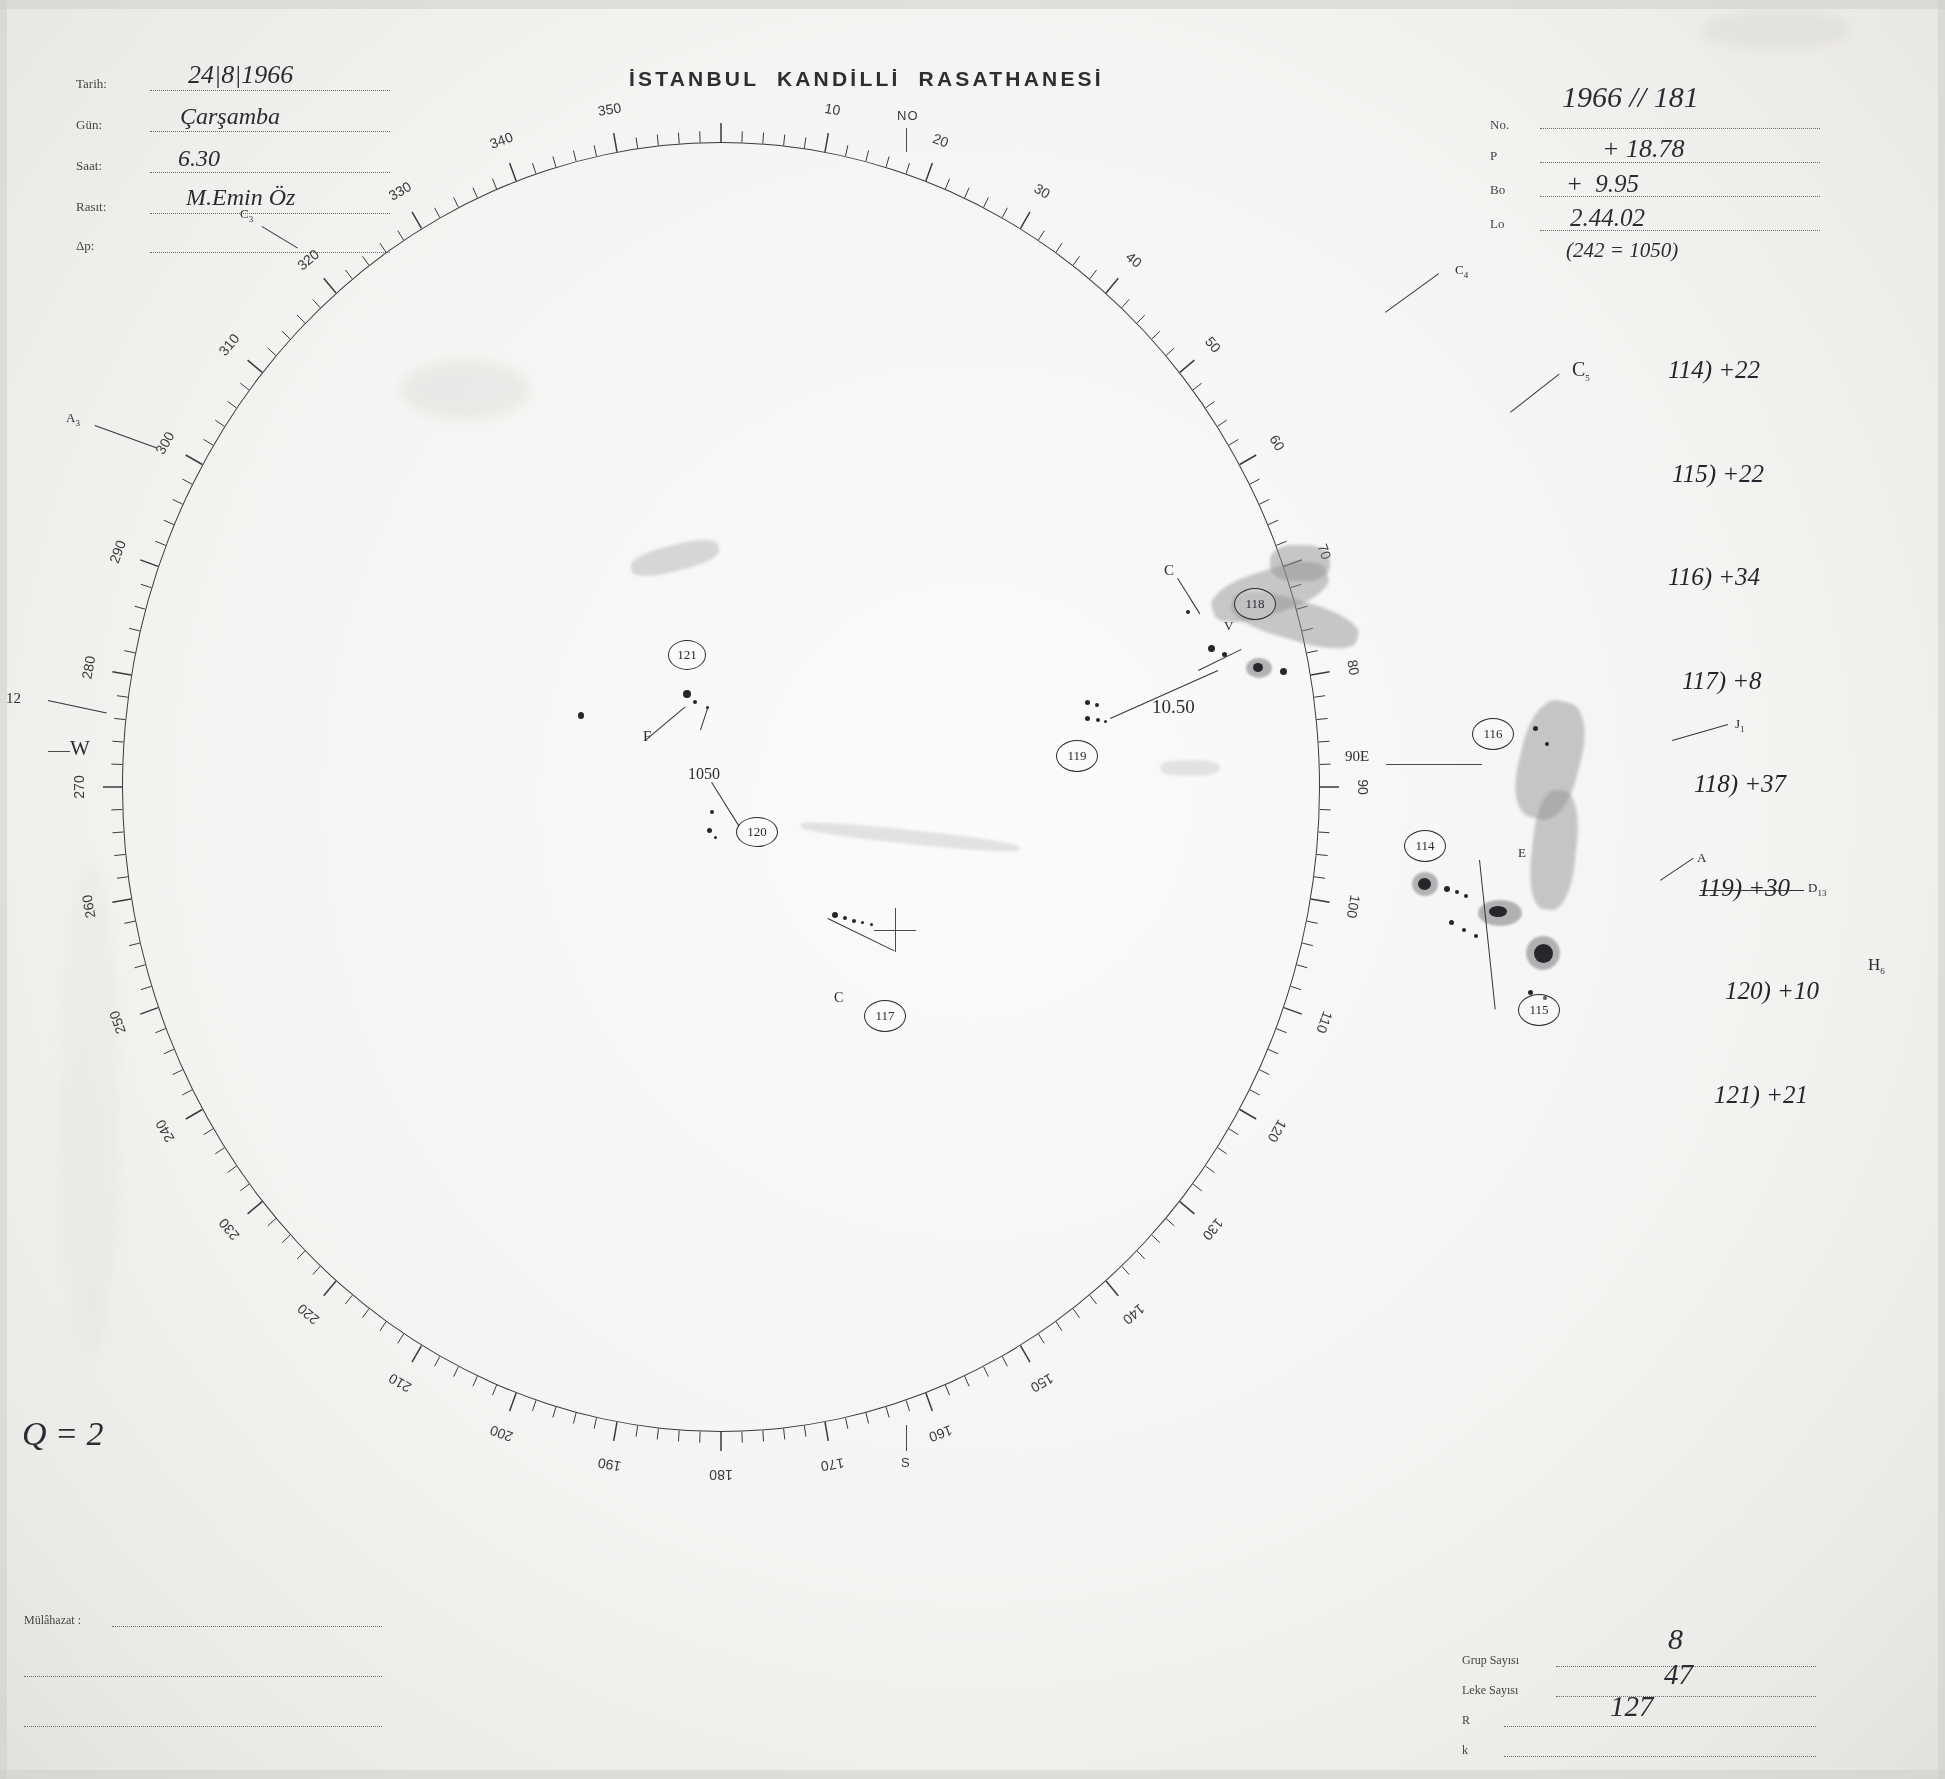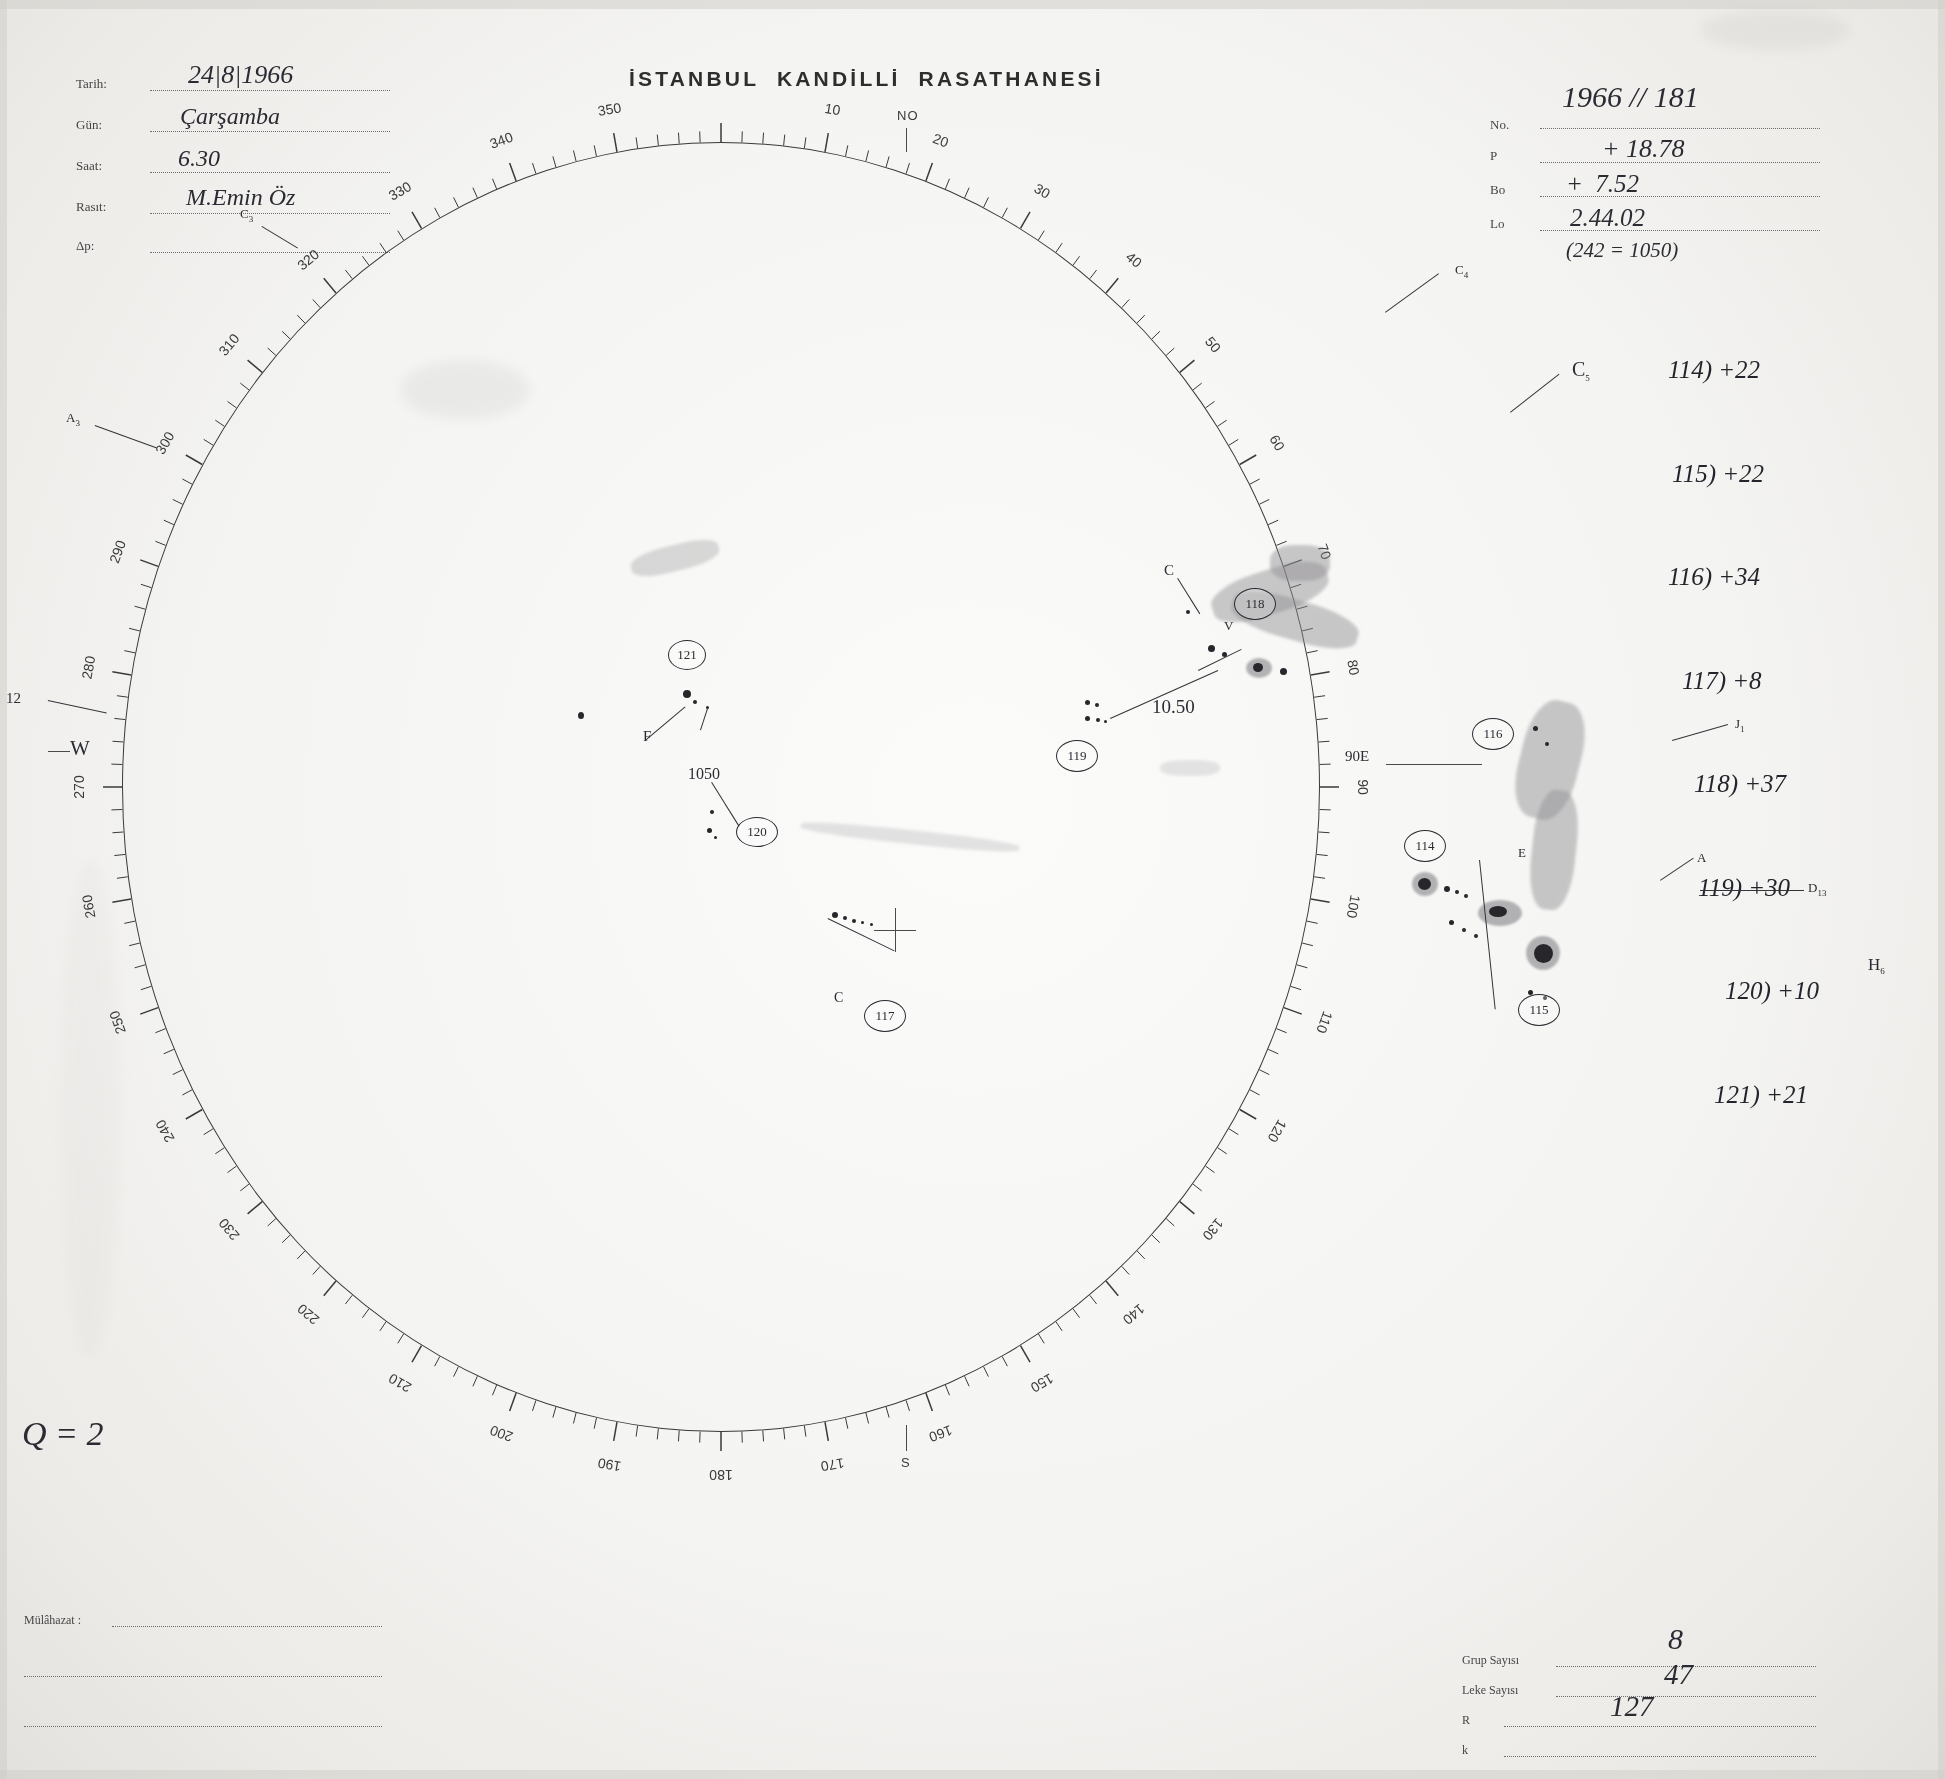--- a/index.html
+++ b/index.html
@@ -184,21 +184,21 @@
   <div class="label" style="left:1490px;top:117px;">No.</div>
   <div class="dotline" style="left:1540px;top:128px;width:280px;"></div>
   <div class="hand" style="left:1562px;top:80px;font-size:30px;">1966 // 181</div>
 
   <div class="label" style="left:1490px;top:148px;">P</div>
   <div class="dotline" style="left:1540px;top:162px;width:280px;"></div>
   <div class="hand" style="left:1566px;top:134px;font-size:26px;margin-left:36px;">+ 18.78</div>
 
   <div class="label" style="left:1490px;top:182px;">Bo</div>
   <div class="dotline" style="left:1540px;top:196px;width:280px;"></div>
-  <div class="hand" style="left:1566px;top:170px;font-size:25px;">+  7.52</div>
+  <div class="hand" style="left:1566px;top:170px;font-size:25px;">+  9.95</div>
 
   <div class="label" style="left:1490px;top:216px;">Lo</div>
   <div class="dotline" style="left:1540px;top:230px;width:280px;"></div>
   <div class="hand" style="left:1570px;top:204px;font-size:25px;">2.44.02</div>
 
   <div class="hand" style="left:1566px;top:238px;font-size:21px;">(242 = 1050)</div>
 
   <div class="right-list" style="left:1668px;top:284px;">
     <div>114) +22</div>
     <div style="margin-left:4px;">115) +22</div>

